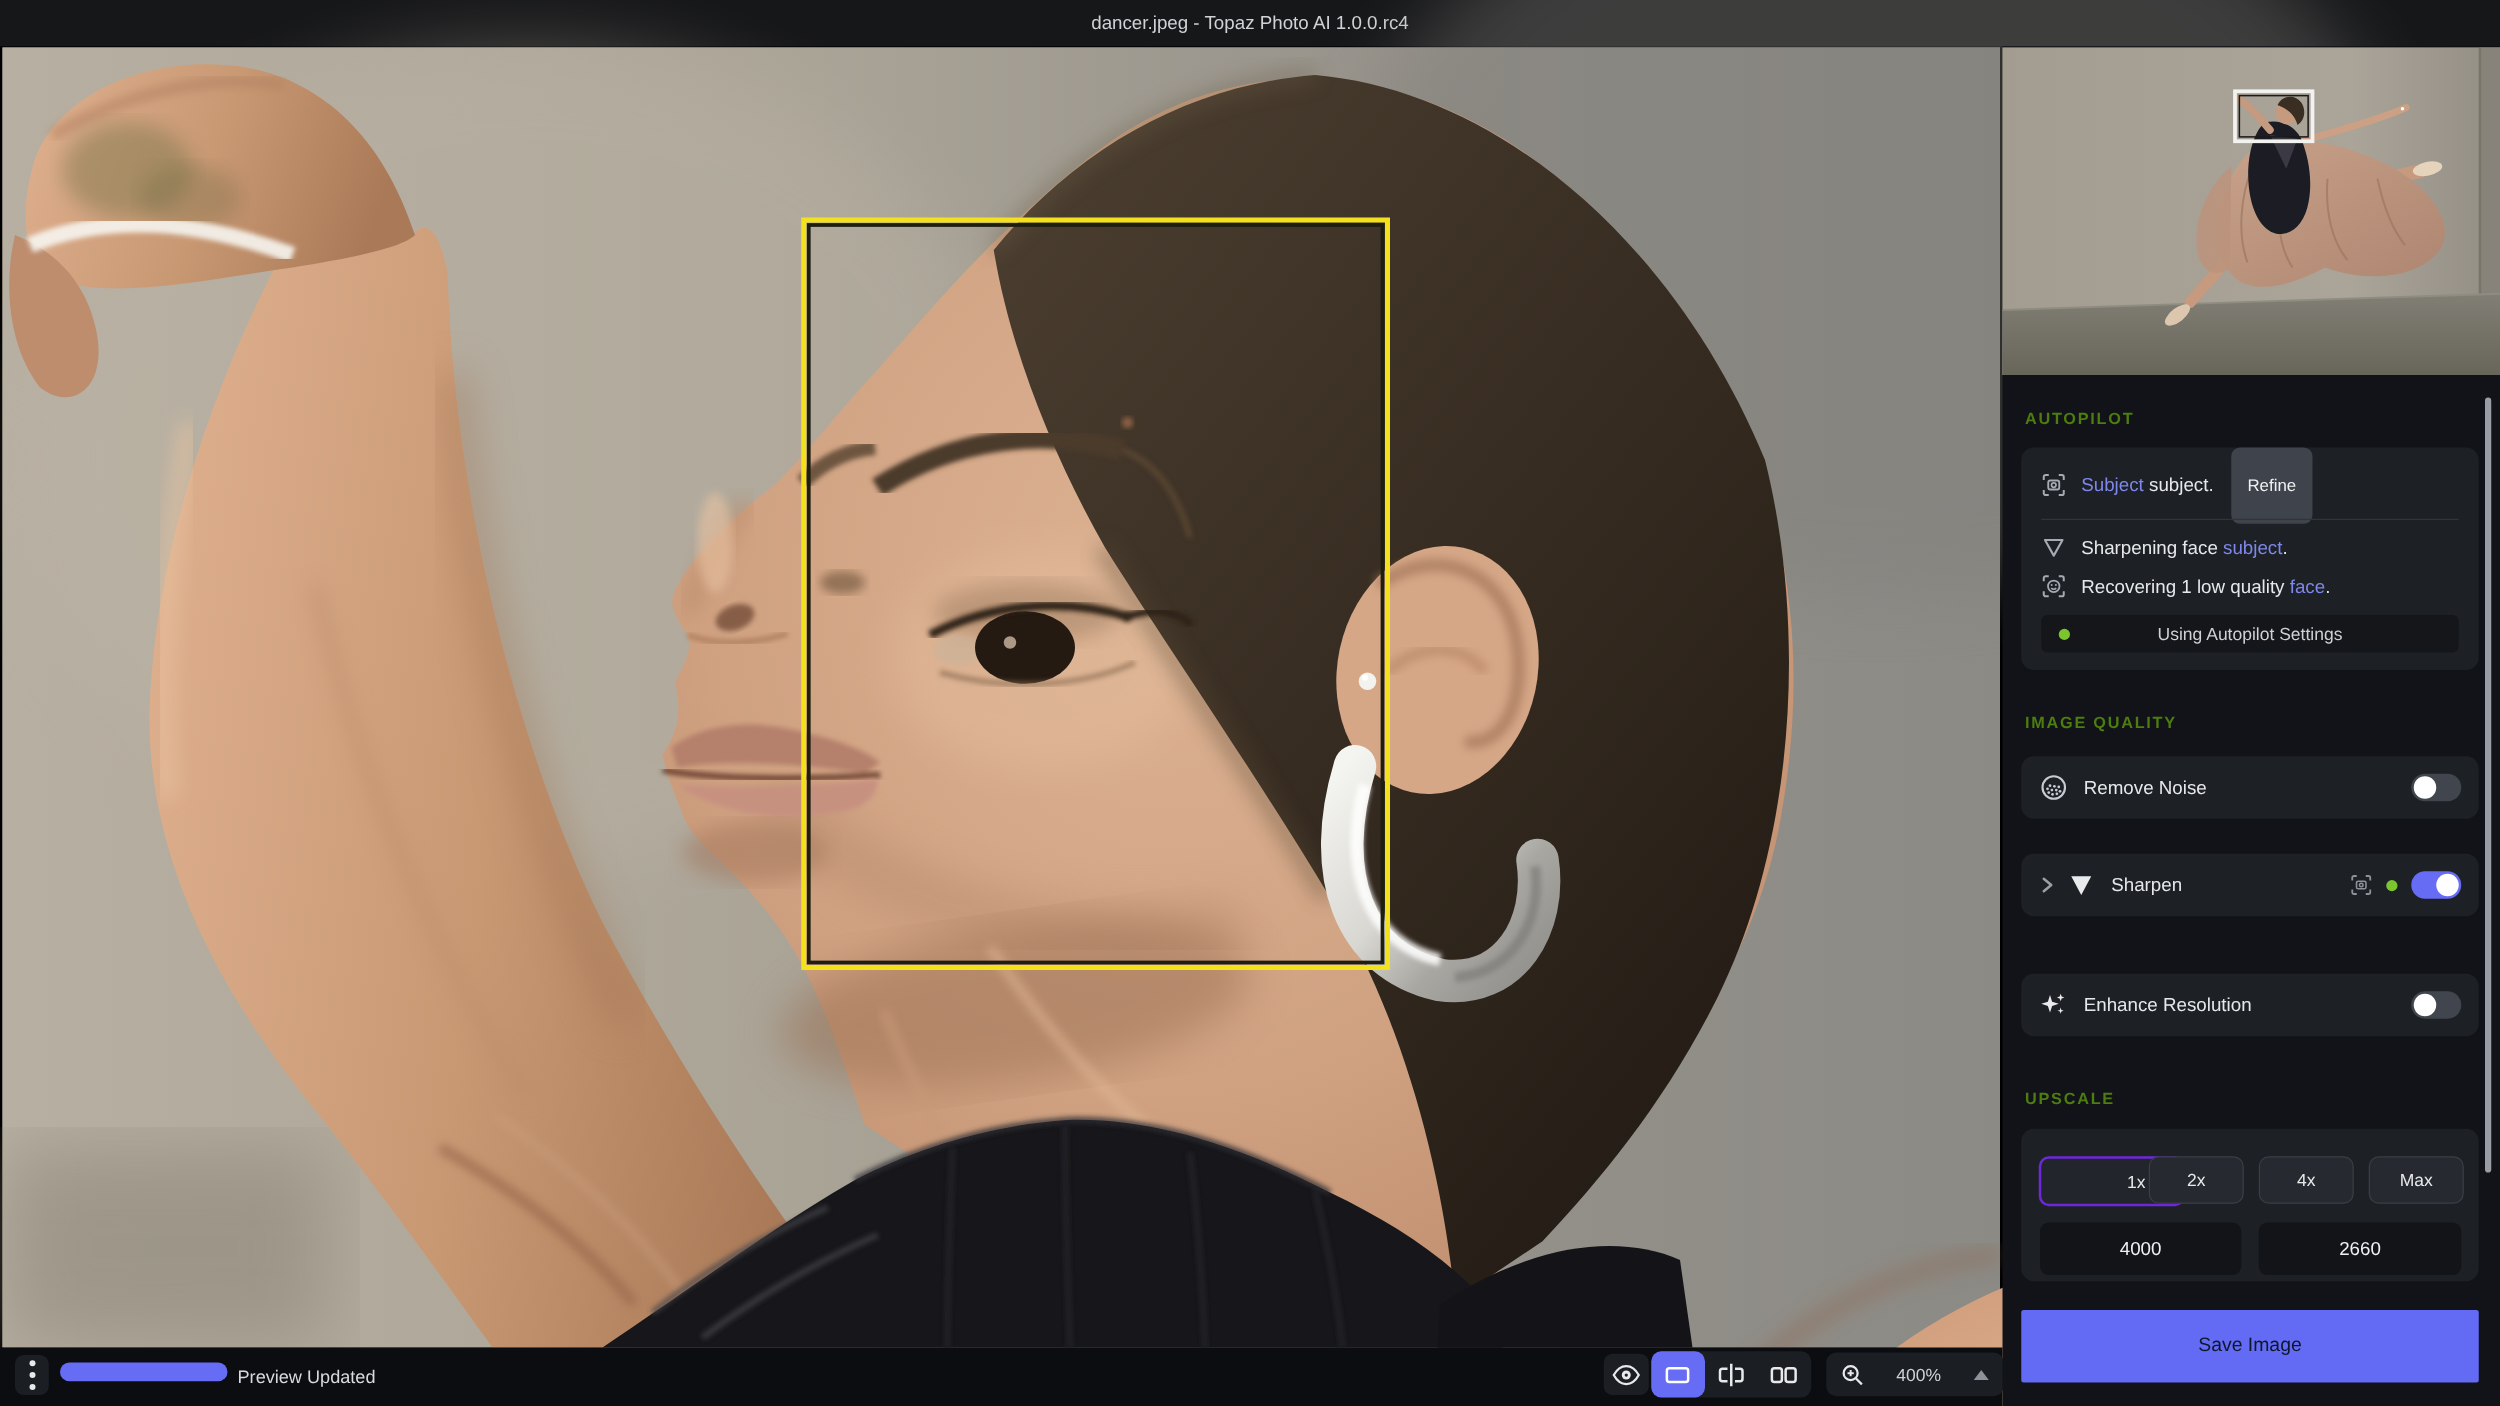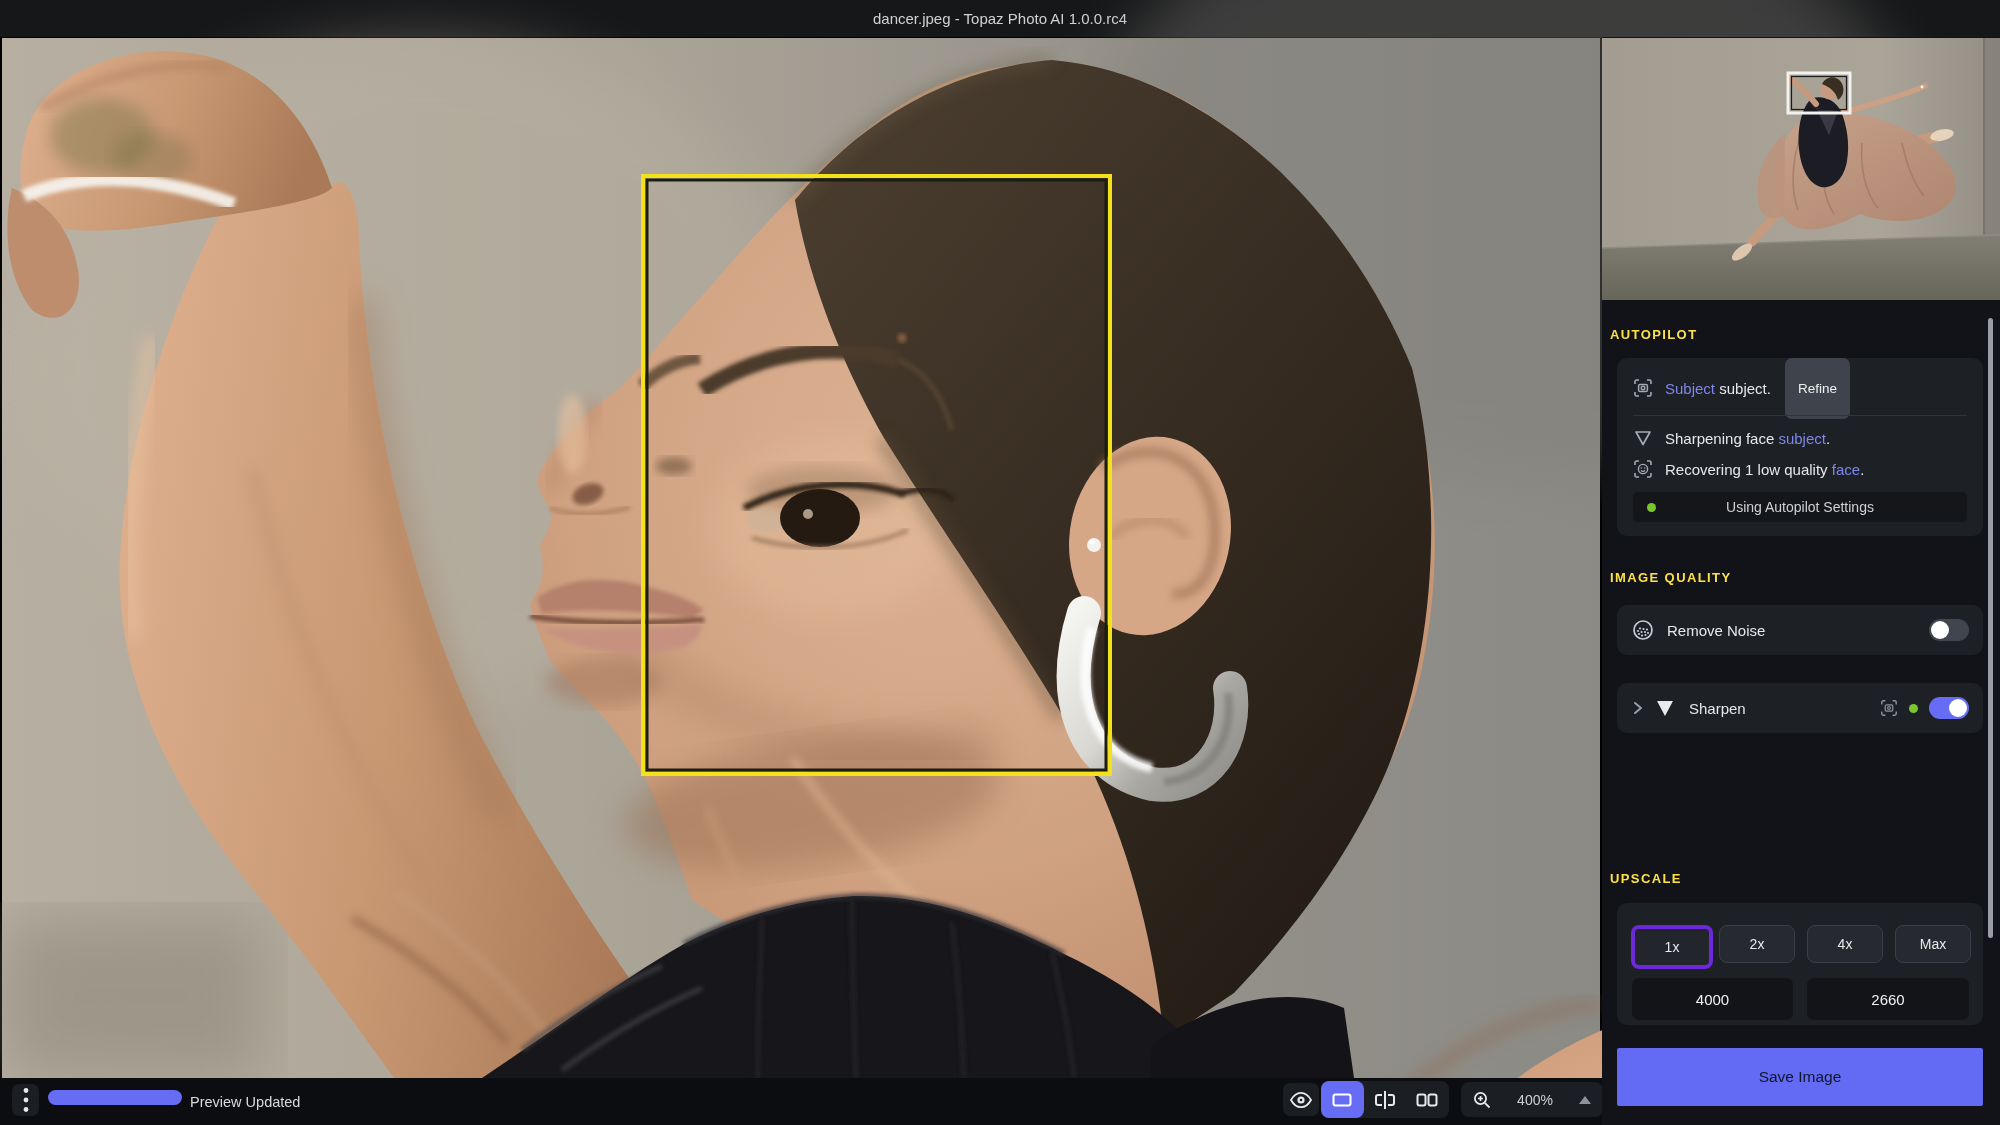--- a/index.html
+++ b/index.html
@@ -30,21 +30,21 @@
   .vseg.sel{background:#666cf3;}
   #zoomgroup{position:absolute;left:1461px;top:4px;width:142px;height:35px;
              background:#1b1e23;border-radius:8px;display:flex;align-items:center;
              justify-content:space-between;padding:0 12px;box-sizing:border-box;}
   #zoom-val{color:#cfd1d5;font-size:14px;}
   .tri-up{width:0;height:0;border-left:6px solid transparent;border-right:6px solid transparent;
           border-bottom:8px solid #8d929b;}
   
   #panel{left:1602px;top:37px;width:398px;height:1088px;background:#111318;}
   #navigator{left:0;top:1px;width:398px;height:262px;overflow:hidden;background:#a49e92;}
-  .sec-h{position:absolute;left:8px;color:#fde047;font-size:13px;font-weight:bold;
+  .sec-h{position:absolute;left:18px;color:#4d7c0f;font-size:13px;font-weight:bold;
          letter-spacing:1.4px;}
   .card{position:absolute;left:15px;width:366px;background:#1d2025;border-radius:10px;}
   #ap-card{top:321px;height:178px;}
   .ap-row{position:absolute;left:16px;right:16px;height:24px;display:flex;align-items:center;}
   .ap-ic{width:20px;height:20px;margin-right:12px;flex:0 0 auto;}
   .ap-txt{font-size:15px;color:#e6e8ea;white-space:nowrap;}
   .blue{color:#7e87ea;}
   #refine-btn{margin-left:14px;background:#3f434b;border:none;border-radius:7px;
       color:#eef0f2;font-size:13.5px;padding:23px 13px;font-family:inherit;}
   #ap-divider{position:absolute;left:16px;right:16px;top:57px;height:1px;background:#30343b;}
@@ -64,21 +64,21 @@
   .toggle.on{background:#666cf3;}
   .toggle.off{background:#41454d;}
   .toggle .knob{position:absolute;top:2px;width:18px;height:18px;border-radius:50%;background:#fff;}
   .toggle.on .knob{right:2px;}
   .toggle.off .knob{left:2px;}
   
   #up-card{top:866px;height:122px;}
   .up-btn{position:absolute;top:22px;width:74px;height:36px;background:#26292f;
       border:1px solid #3a3e46;border-radius:8px;color:#e8e9eb;font-size:14px;
       display:flex;align-items:center;justify-content:center;}
-  .up-btn.sel{border:4px solid #6d28d9;background:#22252b;}
+  .up-btn.sel{border:2px solid #6d28d9;background:#22252b;padding-left:39px;}
   .up-input{position:absolute;top:75px;height:42px;background:#121418;border-radius:7px;
       color:#eef0f2;font-size:15px;display:flex;align-items:center;justify-content:center;}
   #save-btn{position:absolute;left:15px;top:1011px;width:366px;height:58px;background:#636af4;
       border:none;border-radius:2px;color:#0f172a;font-size:15.5px;font-family:inherit;}
   #scrollbar{position:absolute;left:386px;top:281px;width:5px;height:620px;
       background:#b3b6bc;border-radius:3px;opacity:.85;}
   svg{overflow:visible;}
 </style>
 </head>
 <body>
@@ -428,20 +428,33 @@
         <circle cx="10" cy="10" r="1.6" fill="none" stroke="#8d929b" stroke-width="1.3"></circle>
       </svg>
       <span class="gdot"></span>
       <div class="toggle on">
           <div class="knob"></div>
         </div>
     </div>
   </div>
 
 
+  <div class="q-row" style="top:742px">
+    <svg class="qic" viewBox="0 0 24 24">
+      <path d="M9,4 L10.7,9.3 L16,11 L10.7,12.7 L9,18 L7.3,12.7 L2,11 L7.3,9.3 Z" fill="#e8eaec"></path>
+      <path d="M17.5,3 L18.3,5.2 L20.5,6 L18.3,6.8 L17.5,9 L16.7,6.8 L14.5,6 L16.7,5.2 Z" fill="#e8eaec"></path>
+      <path d="M17.5,14 L18.1,15.9 L20,16.5 L18.1,17.1 L17.5,19 L16.9,17.1 L15,16.5 L16.9,15.9 Z" fill="#e8eaec"></path>
+    </svg>
+    <span class="q-label">Enhance Resolution</span>
+    <div class="q-right">
+        <div class="toggle off">
+          <div class="knob"></div>
+        </div>
+      </div>
+  </div>
 
   <div class="sec-h" style="top:834px">UPSCALE</div>
 
   <div class="card" id="up-card">
     <div class="up-btn sel" style="left:14px">1x</div>
     <div class="up-btn" style="left:102px">2x</div>
     <div class="up-btn" style="left:190px">4x</div>
     <div class="up-btn" style="left:278px">Max</div>
     <div class="up-input" style="left:15px;width:161px">4000</div>
     <div class="up-input" style="left:190px;width:162px">2660</div>

